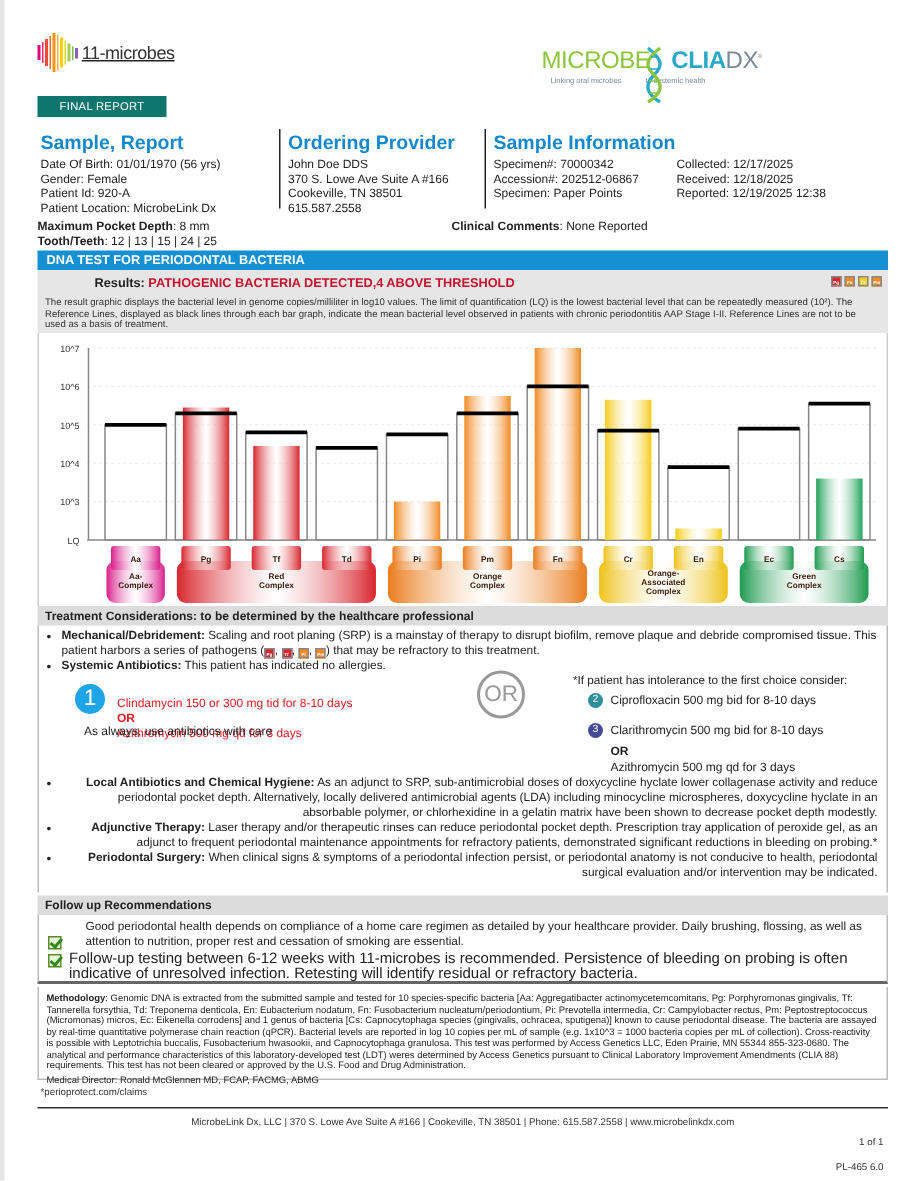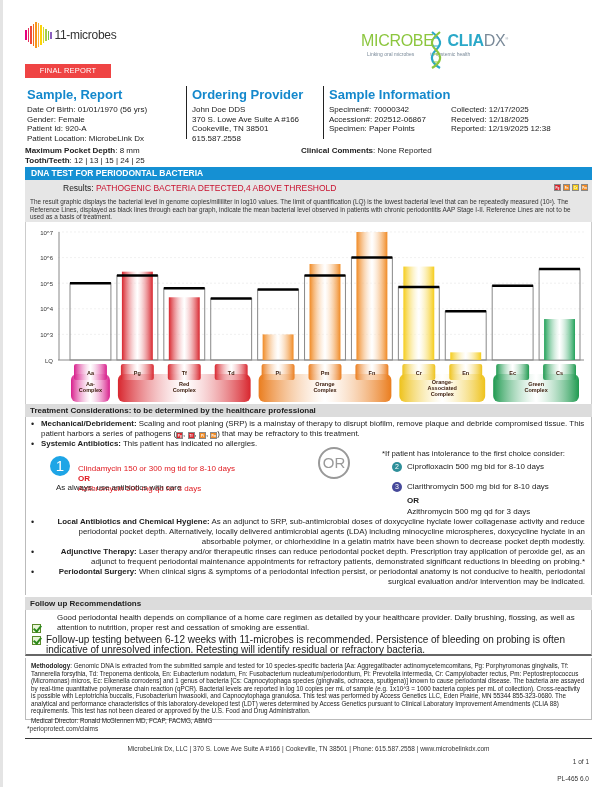--- a/index.html
+++ b/index.html
@@ -1,42 +1,42 @@
 <!DOCTYPE html>
 <html><head>
 <meta charset="utf-8">
 <style>
   * { box-sizing: border-box; margin: 0; padding: 0; }
   body { width: 611px; height: 787px; background: #fff; font-family: "Liberation Sans", sans-serif; color: #222; position: relative; overflow: hidden; }
   .page { position: absolute; left: 0; top: 0; width: 611px; height: 787px; border-left: 3px solid #e4e4e4; }
   .abs { position: absolute; }
 
   
-  .logo11 { left: 22px; top: 22px; display: flex; align-items: center; }
+  .logo11 { left: 22px; top: 22px; display: flex; align-items: center; text-decoration: underline; }
   .logo11 .bars { display: flex; align-items: center; gap: 1px; margin-right: 3px; }
   .logo11 .bars span { display: block; width: 1.5px; }
   .logo11 .txt { font-size: 12px; color: #333; letter-spacing: -0.3px; }
-  .final-report { left: 22px; top: 64px; width: 86px; height: 14px; background: #ef4444; color: #fff; font-size: 7.5px; text-align: center; line-height: 14px; letter-spacing: 0.2px; }
+  .final-report { left: 22px; top: 64px; width: 86px; height: 14px; background: #0f766e; color: #fff; font-size: 7.5px; text-align: center; line-height: 14px; letter-spacing: 0.2px; }
   .mlogo { left: 360px; top: 30px; }
   .mlogo .name { font-size: 16px; letter-spacing: -0.3px; }
   .mlogo .name .g { color: #8cc63e; }
   .mlogo .name .b { color: #2aa8c8; font-weight: bold; }
   .mlogo .name .dx { color: #7a8a99; }
   .mlogo .tag { font-size: 5px; color: #7a8a99; margin-top: 1px; }
   .dna { left: 420px; top: 31px; width: 20px; height: 40px; }
 
   .col-title { font-size: 13px; font-weight: bold; color: #1488cc; }
   .col-text { font-size: 8px; line-height: 9.5px; color: #222; }
   .vline { width: 1px; background: #222; }
   .bold { font-weight: bold; }
 
   
   .bluebar { left: 22px; width: 567px; height: 13px; background: #1590d3; color: #fff; font-size: 8.5px; font-weight: bold; line-height: 13px; padding-left: 6px; }
   .greypanel { left: 22px; width: 567px; background: #e6e6e6; }
-  .results { font-size: 8.5px; font-weight: normal; padding-left: 33px; }
+  .results { font-size: 8.5px; font-weight: bold; padding-left: 33px; }
   .results .red { color: #c8102e; }
   .desc { font-size: 6.4px; line-height: 7.6px; color: #333; }
 
   .chart-box { left: 22px; top: 222px; width: 567px; height: 182px; background: #fff; border-left: 1px solid #ccc; border-right: 1px solid #ccc; }
 
   .section-h { left: 22px; width: 567px; height: 13px; background: #dcdcdc; font-size: 8px; font-weight: bold; line-height: 13px; padding-left: 5px; }
   .bordered { left: 22px; width: 567px; border-left: 1px solid #bbb; border-right: 1px solid #bbb; }
   .bullet { font-size: 7.9px; line-height: 10px; color: #222; padding-left: 15px; position: relative; }
   .bullet::before { content: "•"; position: absolute; left: 5px; top: 0; font-size: 9px; }
   .mini-badge { display: inline-block; width: 7px; height: 7px; vertical-align: -1px; border: 0.5px solid #888; }

